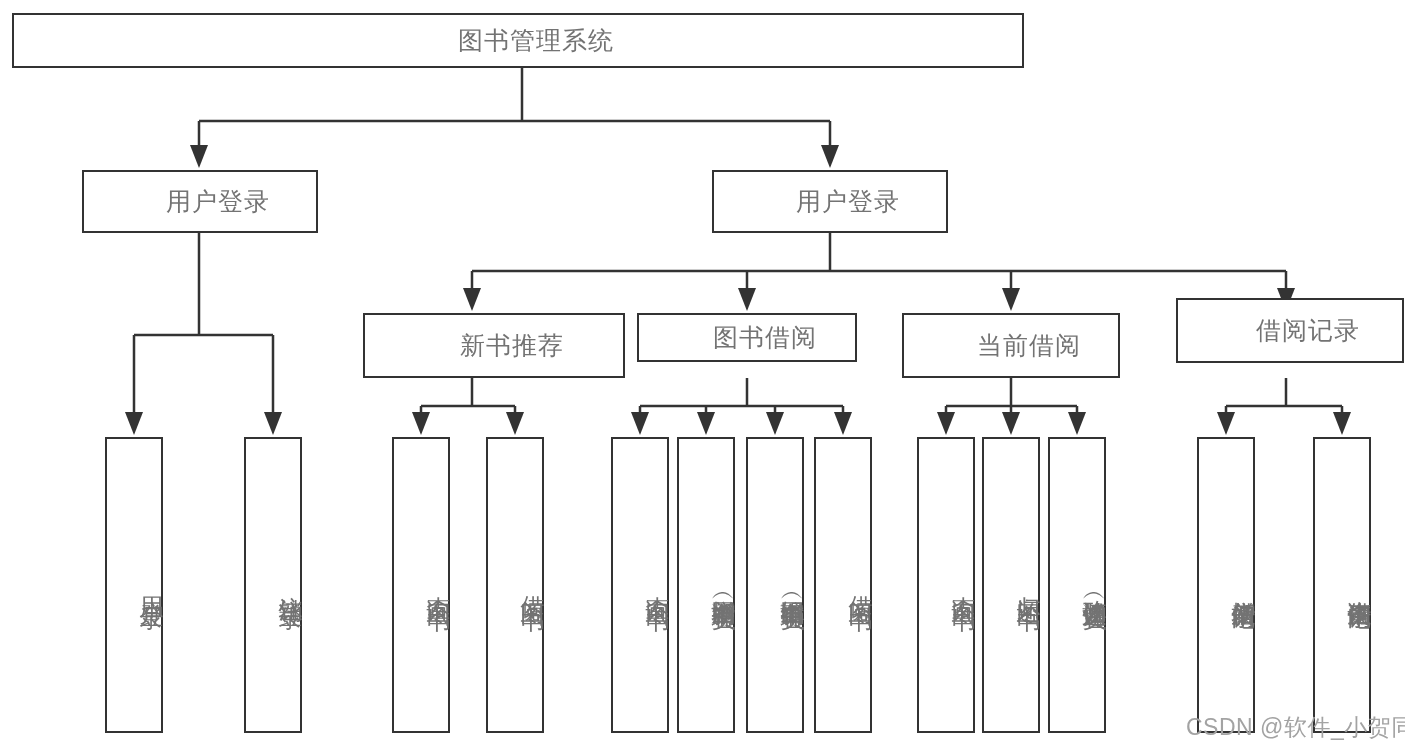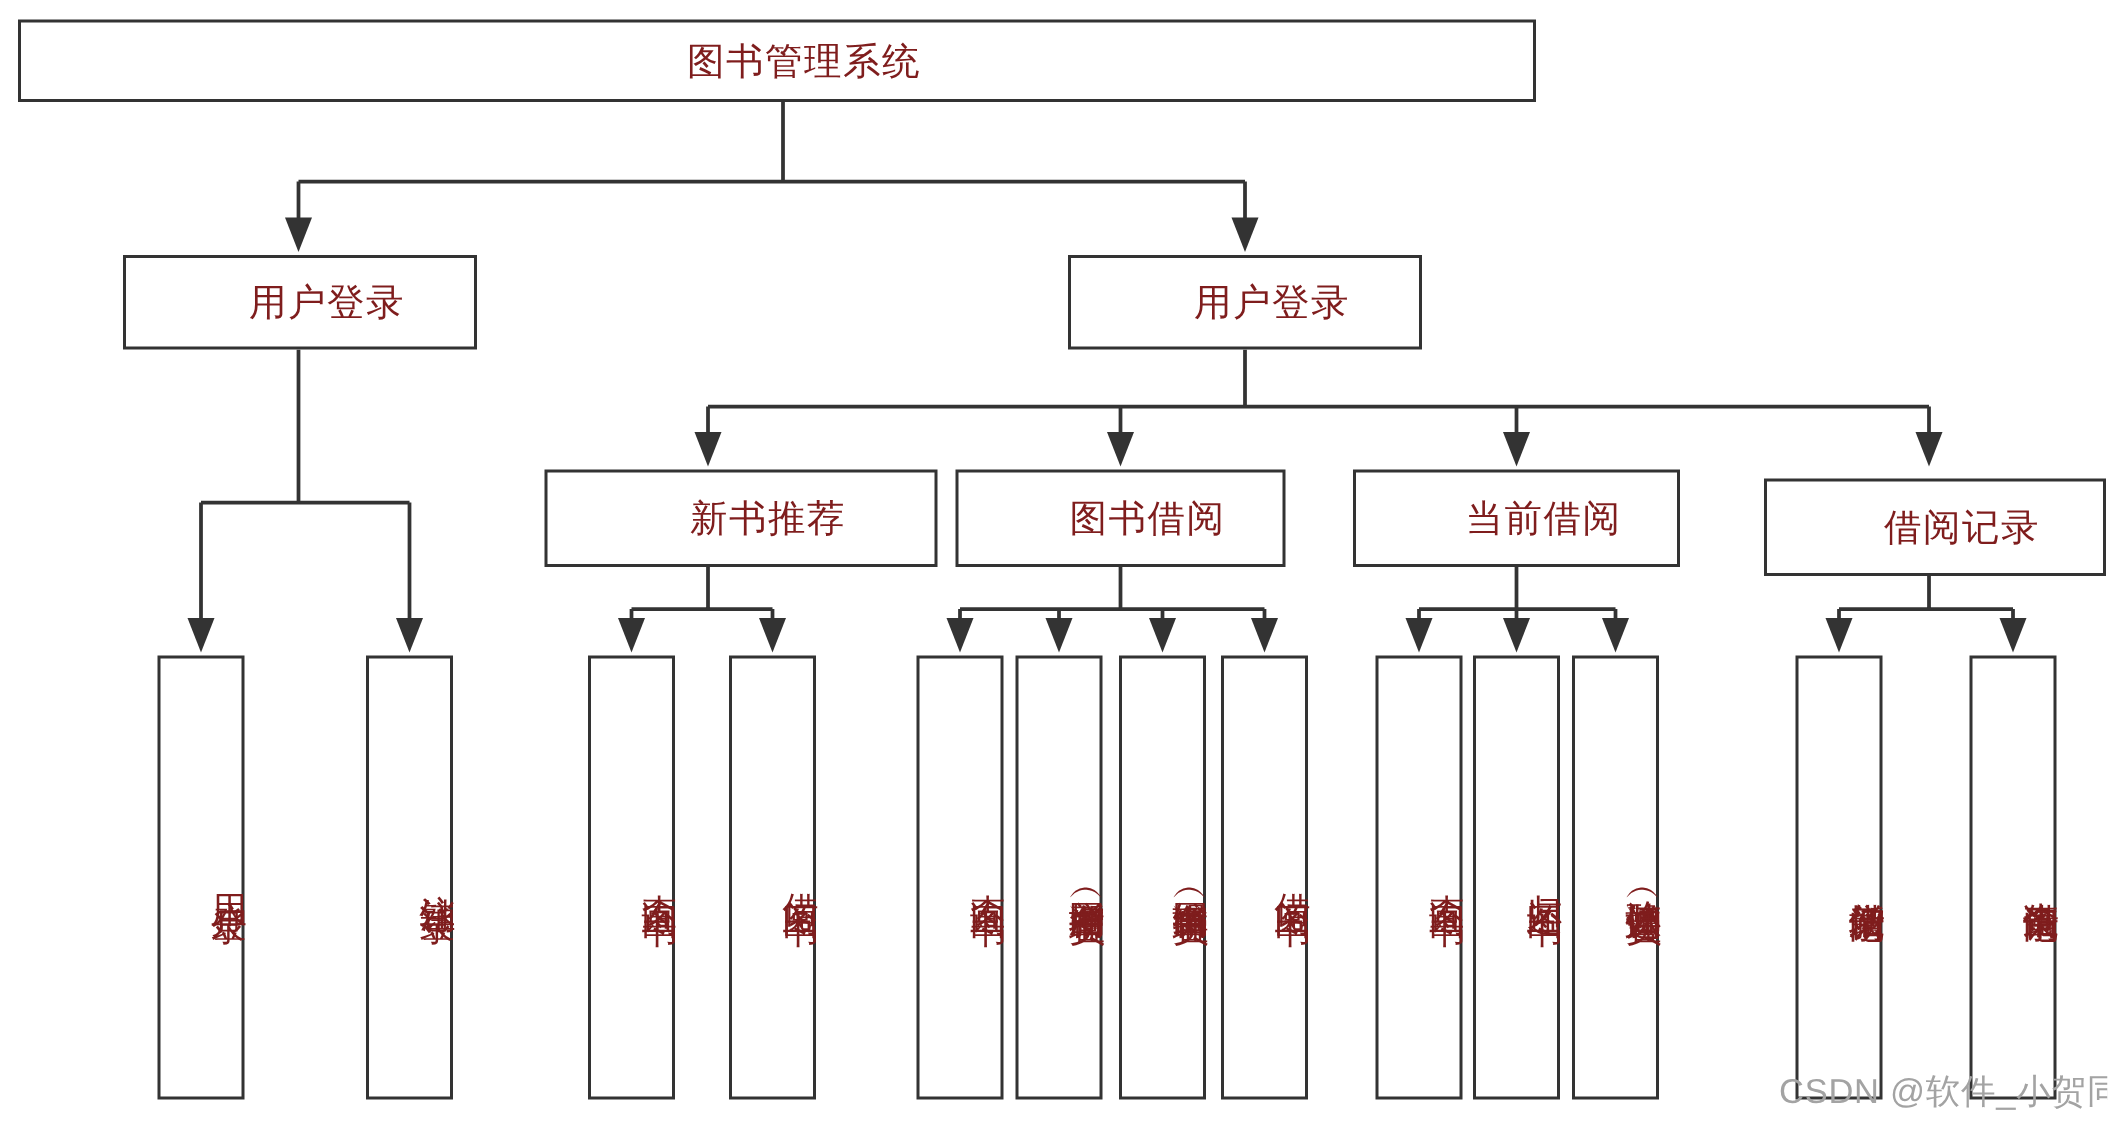--- a/index.html
+++ b/index.html
@@ -15,21 +15,21 @@
     position: absolute;
     left: 0; top: 0;
     width: 1405px; height: 747px;
     z-index: 1;
   }
   .node {
     position: absolute;
     box-sizing: border-box;
     border: 2.5px solid #333333;
     background: #ffffff;
-    color: #7f1d1d;
+    color: #737373;
     display: flex;
     align-items: center;
     justify-content: center;
     z-index: 2;
     padding-left: 36px;
   }
   .hbox {
     font-size: 25px;
     letter-spacing: 1px;
     white-space: nowrap;
@@ -100,23 +100,23 @@
       <polygon points="1342,435 1333,412 1351,412"></polygon>
     </g>
   </svg>
 
   <div class="node hbox" style="left:12px; top:13px; width:1012px; height:55px;">图书管理系统</div>
 
   <div class="node hbox" style="left:82px; top:170px; width:236px; height:63px;">用户登录</div>
   <div class="node hbox" style="left:712px; top:170px; width:236px; height:63px;">用户登录</div>
 
   <div class="node hbox" style="left:363px; top:313px; width:262px; height:65px;">新书推荐</div>
-  <div class="node hbox" style="left:637px; top:313px; width:220px; height:65px;">图书借阅</div>
+  <div class="node hbox" style="left:637px; top:313px; width:220px; height:49px;">图书借阅</div>
   <div class="node hbox" style="left:902px; top:313px; width:218px; height:65px;text-align:center;">当前借阅</div>
-  <div class="node hbox" style="left:1176px; top:319px; width:228px; height:65px;">借阅记录</div>
+  <div class="node hbox" style="left:1176px; top:298px; width:228px; height:65px;">借阅记录</div>
 
   <div class="node vbox" style="left:105px;">用户登录</div>
   <div class="node vbox" style="left:244px;">注销登录</div>
 
   <div class="node vbox" style="left:392px;">查询图书</div>
   <div class="node vbox" style="left:486px;">借阅图书</div>
 
   <div class="node vbox" style="left:611px;">查询图书</div>
   <div class="node vbox long" style="left:677px;">新增图书（管理员）</div>
   <div class="node vbox long" style="left:746px;">编辑图书（管理员）</div>

